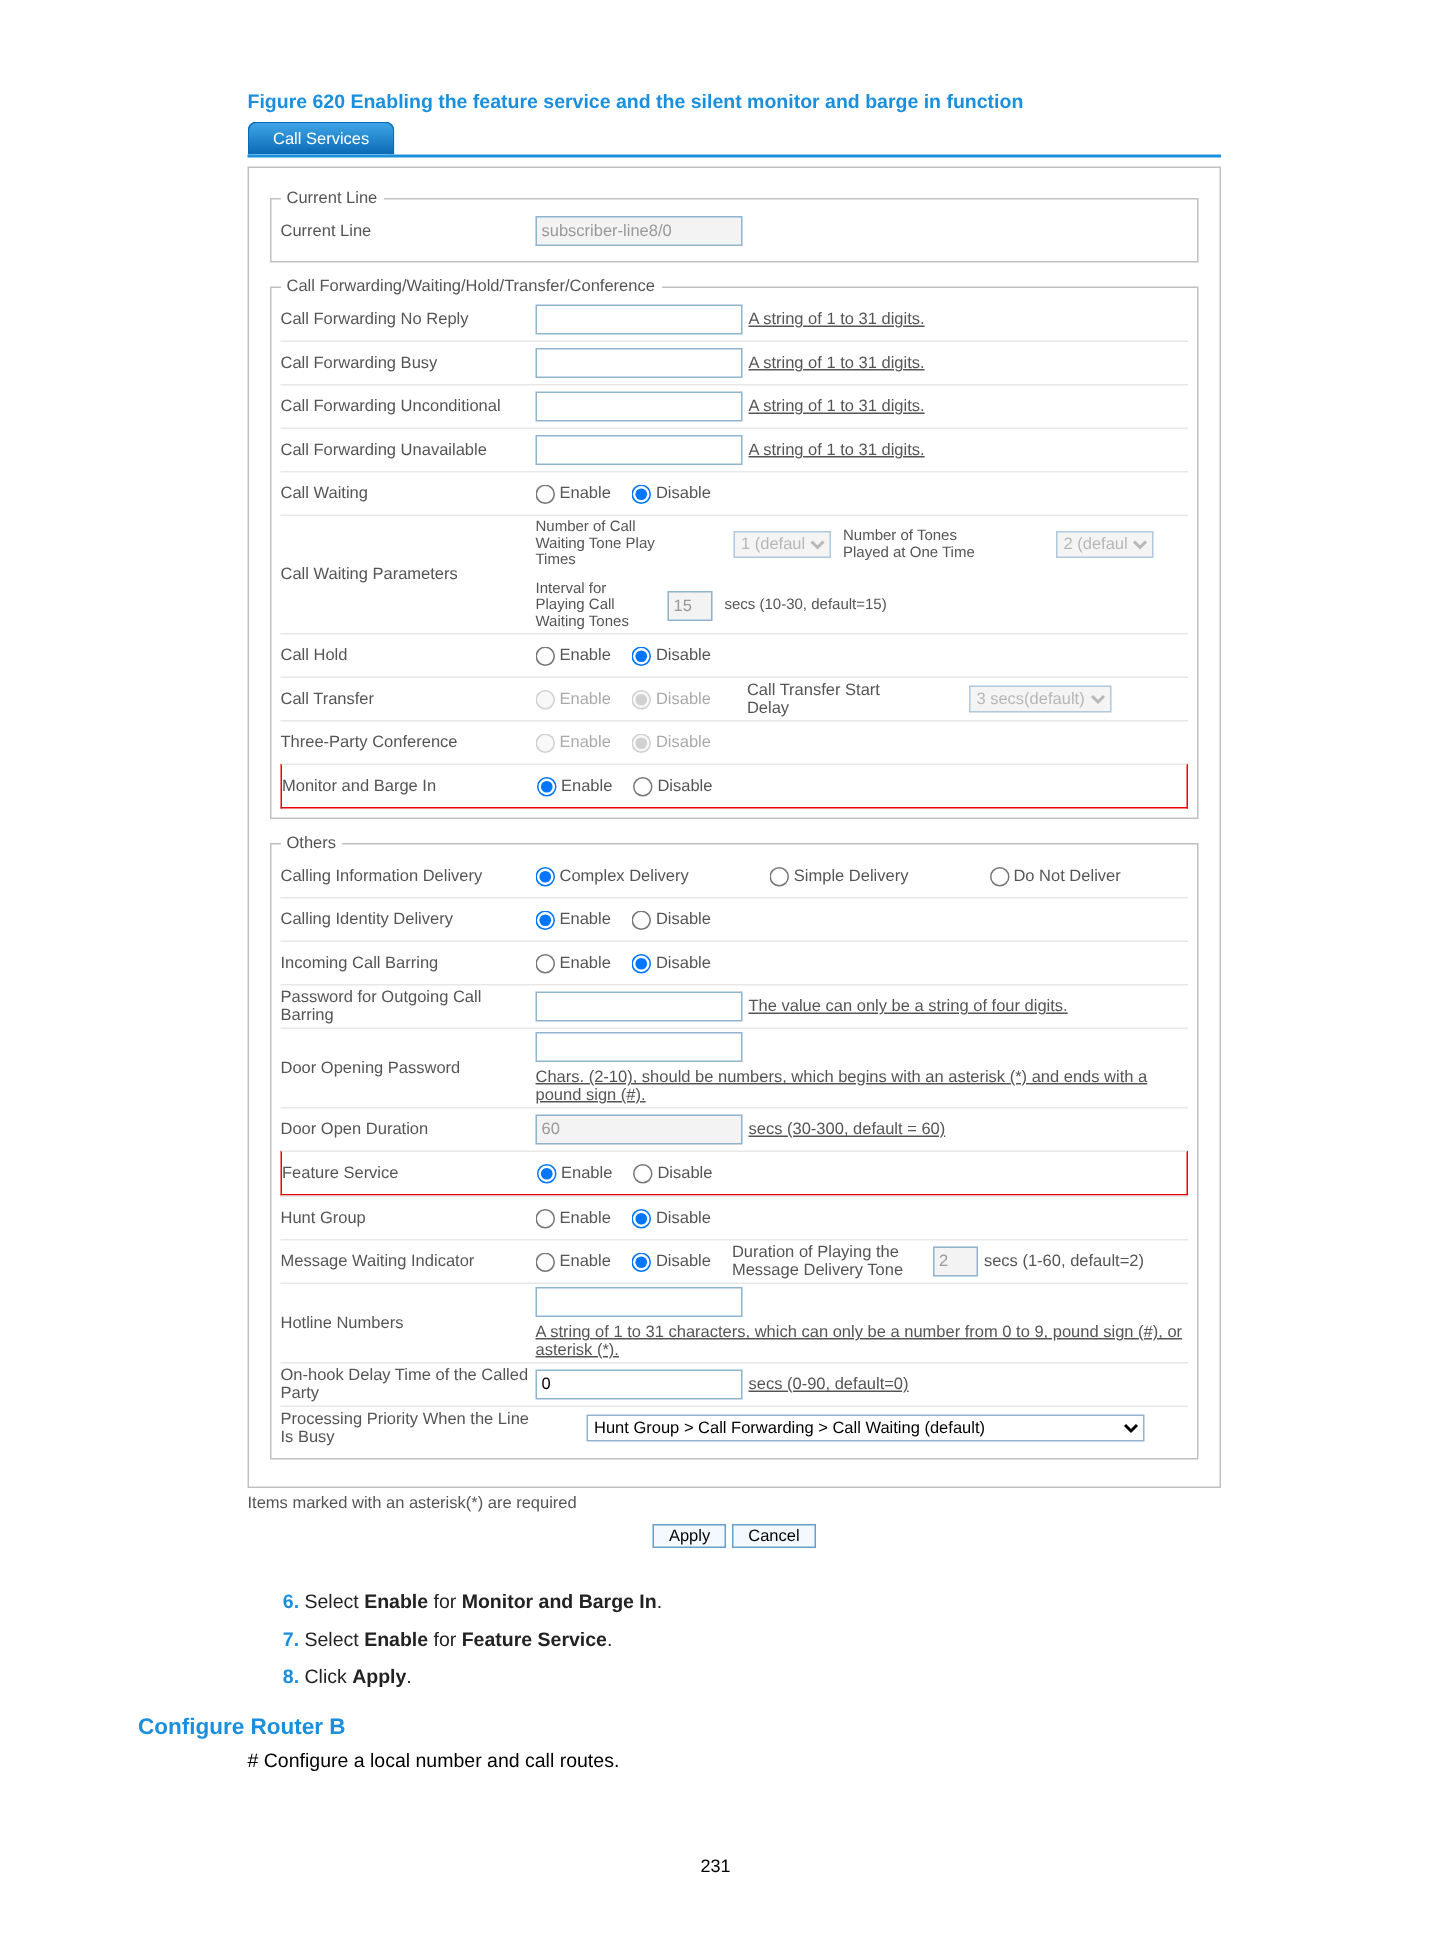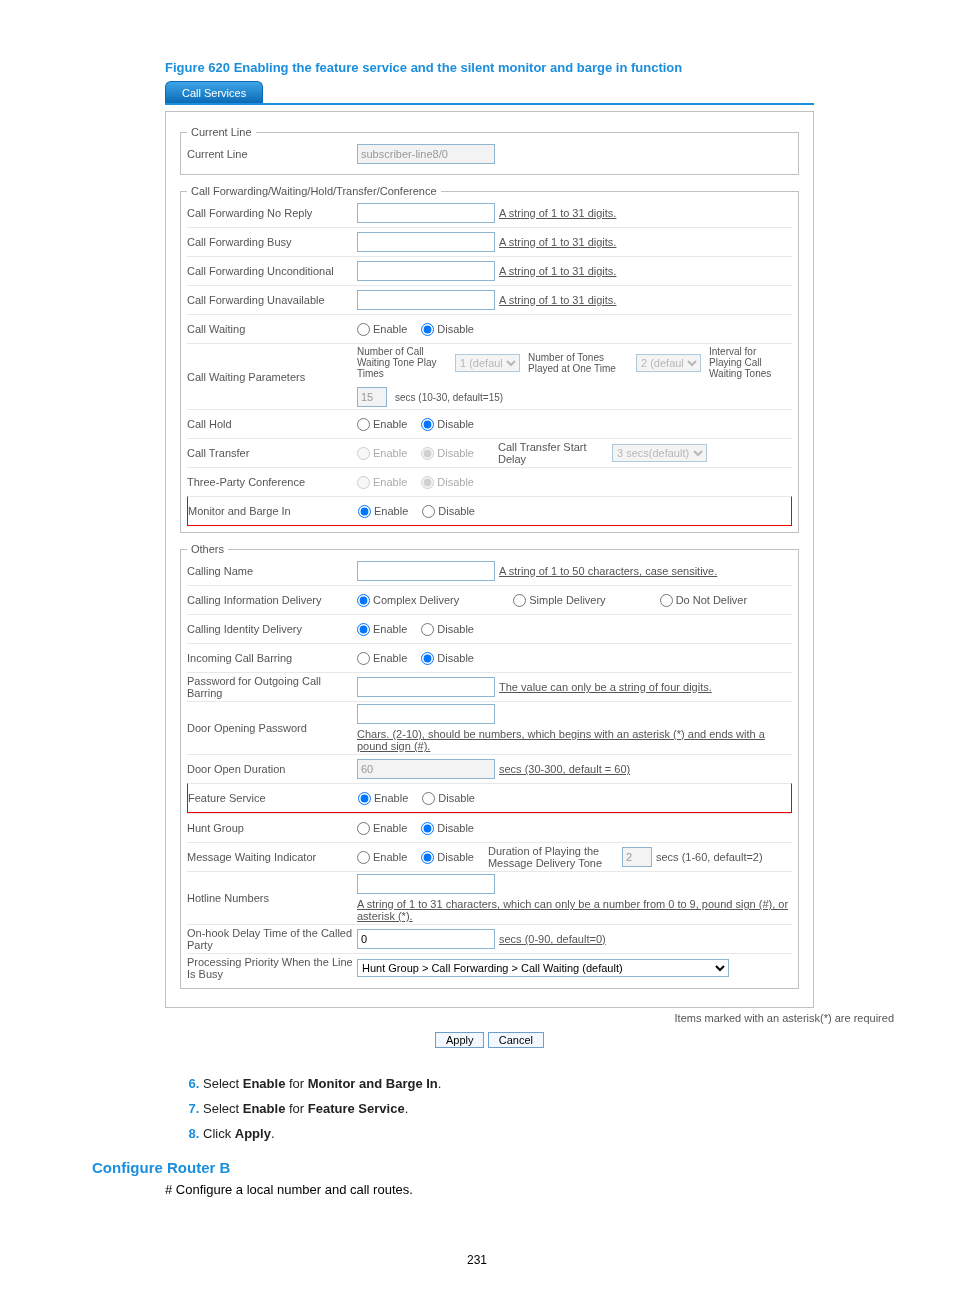--- a/index.html
+++ b/index.html
@@ -11,26 +11,26 @@
   fieldset.group { border: 1px solid #c0c0c0; margin: 6px 4px 10px; padding: 2px 6px 6px; }
   fieldset.group > legend { font-size: 11px; color: #555; padding: 0 4px; }
   .row { display: flex; align-items: center; min-height: 24px; padding: 2px 0; font-size: 11px; color: #555; }
   .row + .row { border-top: 1px solid #e8e8e8; }
   .highlight { border: 1px solid #e00; }
   .label-col { width: 170px; flex: 0 0 170px; }
   .ctrl-col { display: flex; align-items: center; gap: 4px; flex-wrap: wrap; flex: 1; }
   input[type=text] { border: 1px solid #8fb4cf; font-size: 11px; padding: 1px 3px; height: 16px; }
   input[type=text].w130 { width: 130px; background:#fff; }
   input[type=text].dis { background: #f3f3f3; color:#999; }
-  select.small { font-size: 11px; height: 18px; border:1px solid #8fb4cf; background:#fff; }
+  select.small { font-size: 11px; height: 18px; border:1px solid #8fb4cf; background:#fff;margin-left:34px; }
   select.small.dis { background:#f0f0f0; color:#999; }
   .radio { display:inline-flex; align-items:center; gap:3px; margin-right:10px; }
   .radio input { margin:0; }
   .hint { color:#555;text-decoration:underline; }
-  .footnote { font-size: 11px; color:#555; margin: 4px 0 0 105px; text-align: right; }
+  .footnote { font-size: 11px; color:#555; margin: 4px 0 0 105px; }
   .btn-row { text-align:center; margin: 8px 80px 0 105px; }
   button.btn { font-size:11px; border:1px solid #6a9ecb; background:#f3f9ff; padding:1px 10px; cursor:pointer; }
   ol.steps { margin: 28px 0 0 105px; padding-left: 38px; font-size: 13px; color:#222; }
   ol.steps li { margin-bottom: 10px; }
   ol.steps li::marker { color:#1a8fdd; font-weight:bold; }
   .b { font-weight:bold; }
   h3.sub { color:#1a8fdd; font-weight:bold; font-size:15px; margin: 18px 0 2px 32px; }
   .body-text { margin: 6px 0 0 105px; font-size:13px; }
   .page-num { text-align:center; font-size:12px; margin-top:56px; }
   .mini { font-size:10px; }
@@ -166,27 +166,20 @@
             <span>Disable</span>
           </label>
       </div>
     </div>
   </fieldset>
 
   <fieldset class="group">
     <legend>Others</legend>
 
     <div class="row">
-      <div class="label-col">Calling Name</div>
-      <div class="ctrl-col">
-        <input type="text" class="w130" style="">
-        <span class="hint">A string of 1 to 50 characters, case sensitive.</span>
-      </div>
-    </div>
-    <div class="row">
       <div class="label-col">Calling Information Delivery</div>
       <div class="ctrl-col">
         <label class="radio">
             <input type="radio" name="cid" checked="" style="">
             <span>Complex Delivery</span>
           </label>
         <label class="radio" style="margin-left:40px;">
             <input type="radio" name="cid" style="">
             <span>Simple Delivery</span>
           </label>

